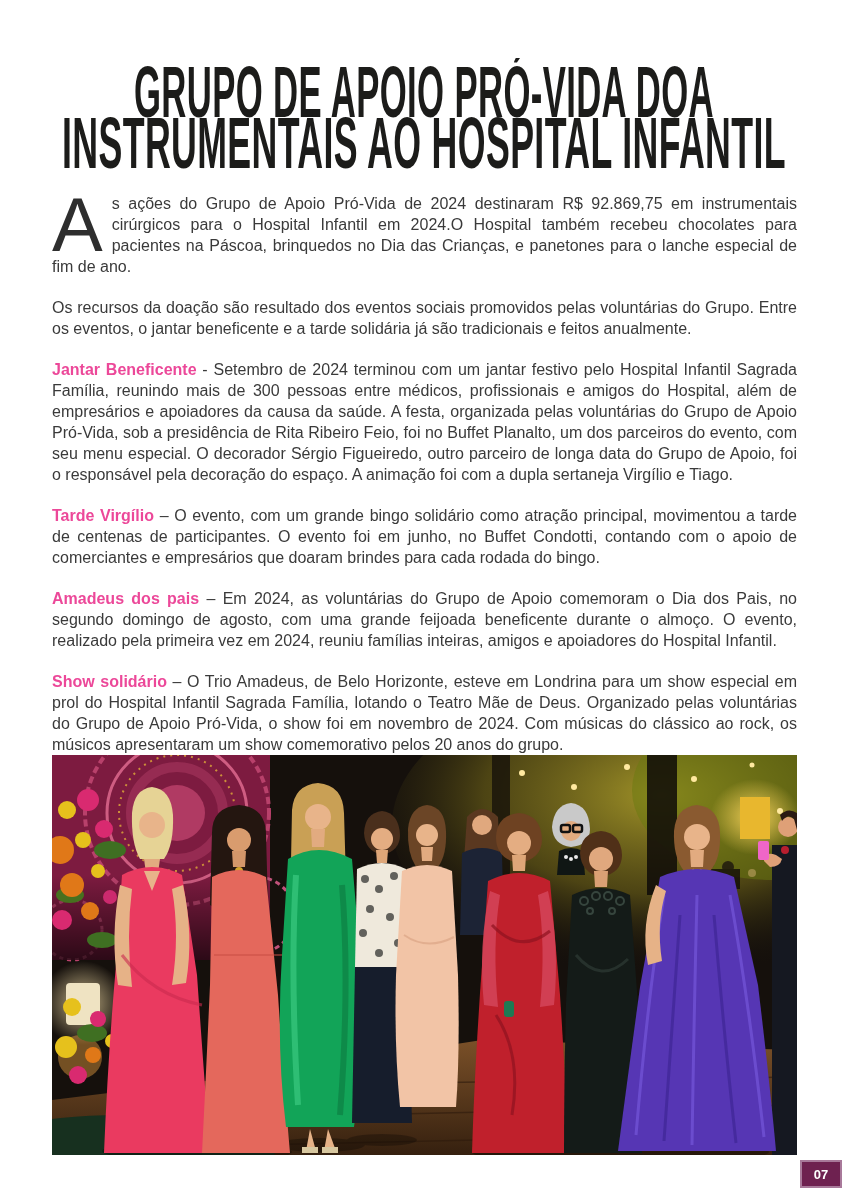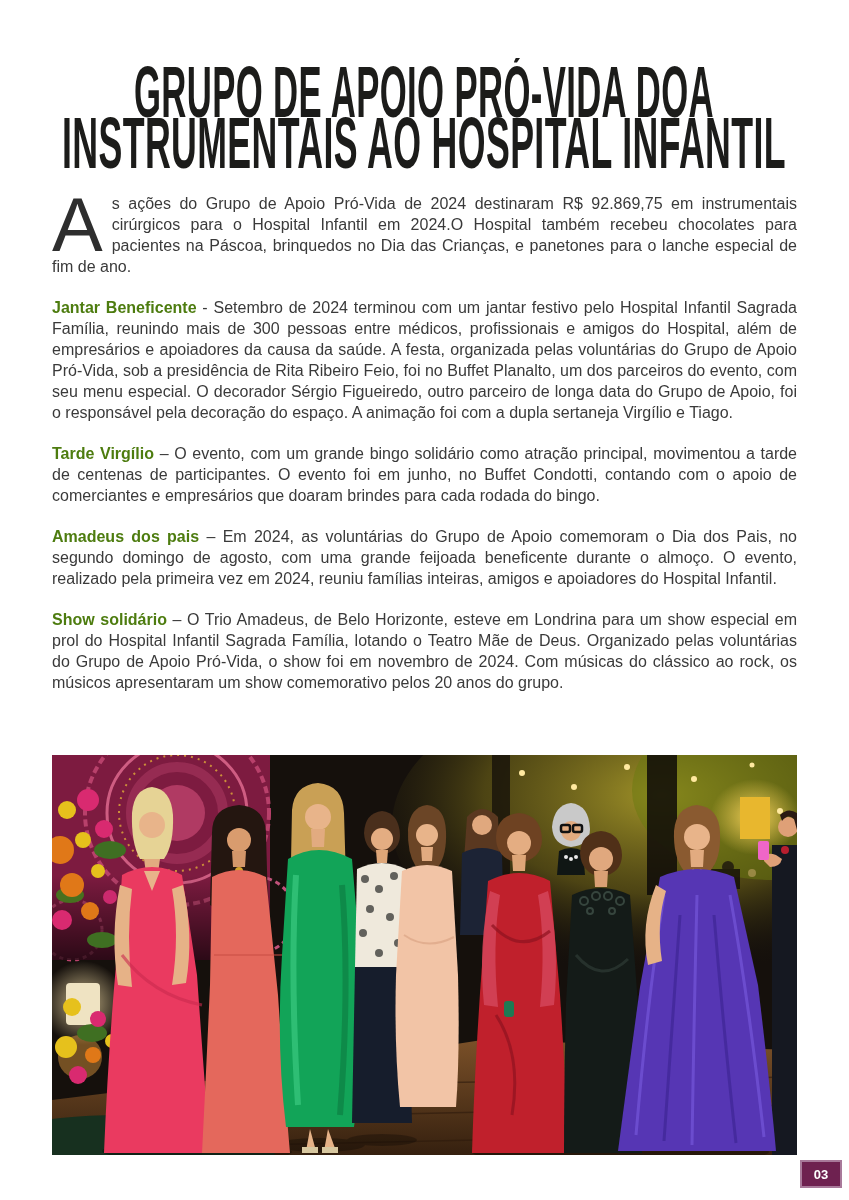--- a/index.html
+++ b/index.html
@@ -11,21 +11,21 @@
   .headline-svg { position:absolute; top:58px; left:0; }
   .headline-svg text {
     font-family:"Liberation Sans", sans-serif;
     font-weight:700; fill:#1c1c1a; letter-spacing:0.5px;
   }
   .article {
     position:absolute; top:193px; left:52px; width:745px;
     color:#3a3a3a; font-size:16px; line-height:21px; text-align:justify;
   }
   .para { margin:0 0 20px 0; }
-  .para strong { font-weight:700; color:#4d7c0f; }
+  .para strong { font-weight:700; color:#ec4899; }
   .dropcap {
     float:left; font-size:76px; line-height:58px; font-weight:400;
     color:#2e2e2e; padding:3px 9px 0 0;
   }
   .photo {
     position:absolute; left:52px; top:755px; width:745px; height:400px;
     margin:0; overflow:hidden; background:#15100c;
   }
   .photo svg { display:block; }
   .page-badge {
@@ -43,20 +43,21 @@
   <svg class="headline-svg" width="849" height="122" viewBox="0 0 849 122">
     <g transform="scale(1,1.5)">
       <text x="424" y="39.5" text-anchor="middle" font-size="48" textLength="580" lengthAdjust="spacingAndGlyphs">GRUPO DE APOIO PRÓ-VIDA DOA</text>
       <text x="424" y="73.5" text-anchor="middle" font-size="48" textLength="724" lengthAdjust="spacingAndGlyphs">INSTRUMENTAIS AO HOSPITAL INFANTIL</text>
     </g>
   </svg>
 
   <main class="article">
     <p class="para"><span class="dropcap">A</span><span>s ações do Grupo de Apoio Pró-Vida de 2024 destinaram R$ 92.869,75 em instrumentais cirúrgicos para o Hospital Infantil em 2024.O Hospital também recebeu chocolates para pacientes na Páscoa, brinquedos no Dia das Crianças, e panetones para o lanche especial de fim de ano.</span></p>
 
+    <p class="para">Os recursos da doação são resultado dos eventos sociais promovidos pelas voluntárias do Grupo. Entre os eventos, o jantar beneficente e a tarde solidária já são tradicionais e feitos anualmente.</p>
 
     <p class="para"><strong>Jantar Beneficente</strong><span> - </span><span>Setembro de 2024 terminou com um jantar festivo pelo Hospital Infantil Sagrada Família, reunindo mais de 300 pessoas entre médicos, profissionais e amigos do Hospital, além de empresários e apoiadores da causa da saúde. A festa, organizada pelas voluntárias do Grupo de Apoio Pró-Vida, sob a presidência de Rita Ribeiro Feio, foi no Buffet Planalto, um dos parceiros do evento, com seu menu especial. O decorador Sérgio Figueiredo, outro parceiro de longa data do Grupo de Apoio, foi o responsável pela decoração do espaço. A animação foi com a dupla sertaneja Virgílio e Tiago.</span></p>
 
     <p class="para"><strong>Tarde Virgílio</strong><span> – </span><span>O evento, com um grande bingo solidário como atração principal, movimentou a tarde de centenas de participantes. O evento foi em junho, no Buffet Condotti, contando com o apoio de comerciantes e empresários que doaram brindes para cada rodada do bingo.</span></p>
 
     <p class="para"><strong>Amadeus dos pais</strong><span> – </span><span>Em 2024, as voluntárias do Grupo de Apoio comemoram o Dia dos Pais, no segundo domingo de agosto, com uma grande feijoada beneficente durante o almoço. O evento, realizado pela primeira vez em 2024, reuniu famílias inteiras, amigos e apoiadores do Hospital Infantil.</span></p>
 
     <p class="para"><strong>Show solidário</strong><span> – </span><span>O Trio Amadeus, de Belo Horizonte, esteve em Londrina para um show especial em prol do Hospital Infantil Sagrada Família, lotando o Teatro Mãe de Deus. Organizado pelas voluntárias do Grupo de Apoio Pró-Vida, o show foi em novembro de 2024. Com músicas do clássico ao rock, os músicos apresentaram um show comemorativo pelos 20 anos do grupo.</span></p>
   </main>
 
@@ -290,15 +291,15 @@
         <path d="M641,114 L645,128 L649,114" stroke="#d4a32c" stroke-width="2" fill="none"></path>
         <circle cx="645" cy="130" r="3.5" fill="#d4a32c"></circle>
         <path d="M608,122 Q645,106 682,122 L706,230 Q718,330 724,396 L566,396 Q576,320 588,232 Z" fill="#5636b4"></path>
         <path d="M612,140 Q596,240 584,380 M678,140 Q696,240 712,382 M645,140 Q642,260 640,390" stroke="#7a5ce0" stroke-width="3" fill="none" opacity="0.6"></path>
         <path d="M628,160 Q620,280 612,386 M662,160 Q672,280 684,388" stroke="#3a2390" stroke-width="3" fill="none" opacity="0.6"></path>
         <path d="M604,130 Q588,170 596,210 L610,206 Q604,168 614,136 Z" fill="#e6b287"></path>
       </g>
     </svg>
   </figure>
 
-  <div class="page-badge">03</div>
+  <div class="page-badge">07</div>
 
 </div>
 
 </body></html>

